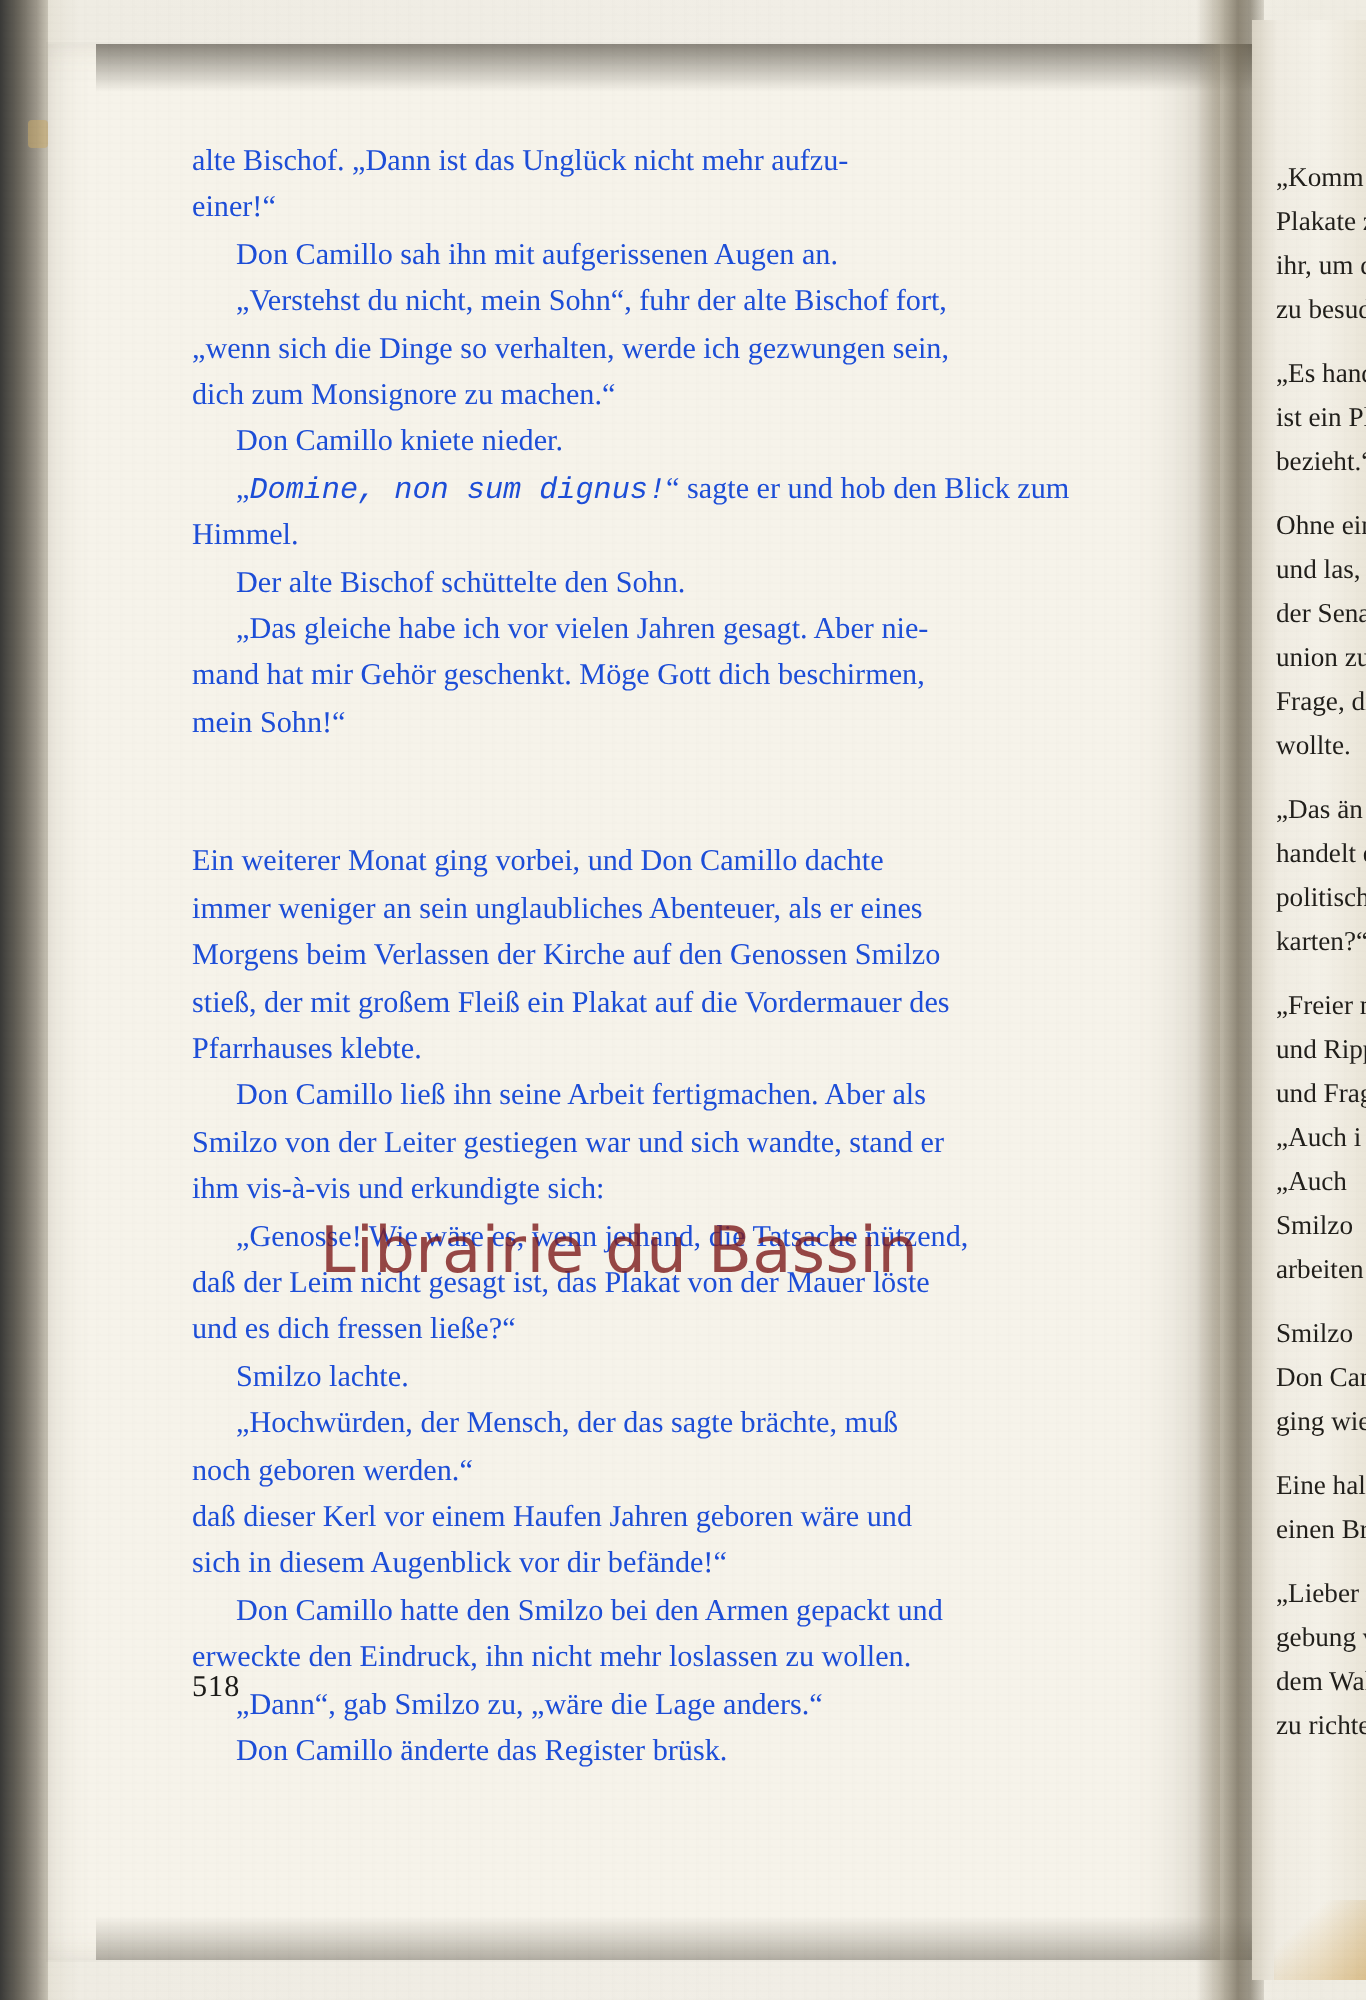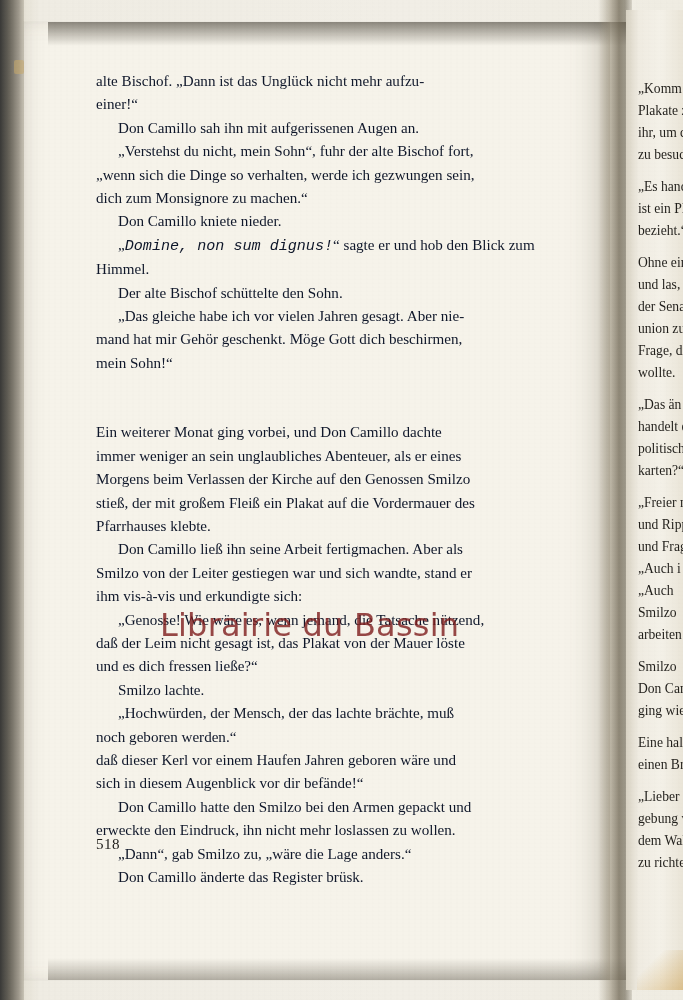--- a/index.html
+++ b/index.html
@@ -97,21 +97,21 @@
     width: 46px; height: 40px;
     background: linear-gradient(135deg, rgba(220,180,110,.0) 30%, rgba(205,160,80,.55) 100%);
   }
 
   
   .col {
     position: absolute;
     left: 96px;
     top: 70px;
     width: 440px;
-    color: #0f172a;
+    color: #1d4ed8;
     font-size: 15.1px;
     line-height: 23.4px;
     text-align: justify;
     -webkit-hyphens: none;
     hyphens: none;
   }
   .col p {
     margin: 0;
   }
   .p-indent {
@@ -218,21 +218,21 @@
     <p class="p-indent">Don Camillo ließ ihn seine Arbeit fertigmachen. Aber als</p>
     <p>Smilzo von der Leiter gestiegen war und sich wandte, stand er</p>
     <p>ihm vis-à-vis und erkundigte sich:</p>
 
     <p class="p-indent">„Genosse! Wie wäre es, wenn jemand, die Tatsache nützend,</p>
     <p>daß der Leim nicht gesagt ist, das Plakat von der Mauer löste</p>
     <p>und es dich fressen ließe?“</p>
 
     <p class="p-indent">Smilzo lachte.</p>
 
-    <p class="p-indent">„Hochwürden, der Mensch, der das lachte brächte, muß</p>
+    <p class="p-indent">„Hochwürden, der Mensch, der das sagte brächte, muß</p>
     <p>noch geboren werden.“</p>
 
     <p>daß dieser Kerl vor einem Haufen Jahren geboren wäre und</p>
     <p>sich in diesem Augenblick vor dir befände!“</p>
 
     <p class="p-indent">Don Camillo hatte den Smilzo bei den Armen gepackt und</p>
     <p>erweckte den Eindruck, ihn nicht mehr loslassen zu wollen.</p>
 
     <p class="p-indent">„Dann“, gab Smilzo zu, „wäre die Lage anders.“</p>
 

